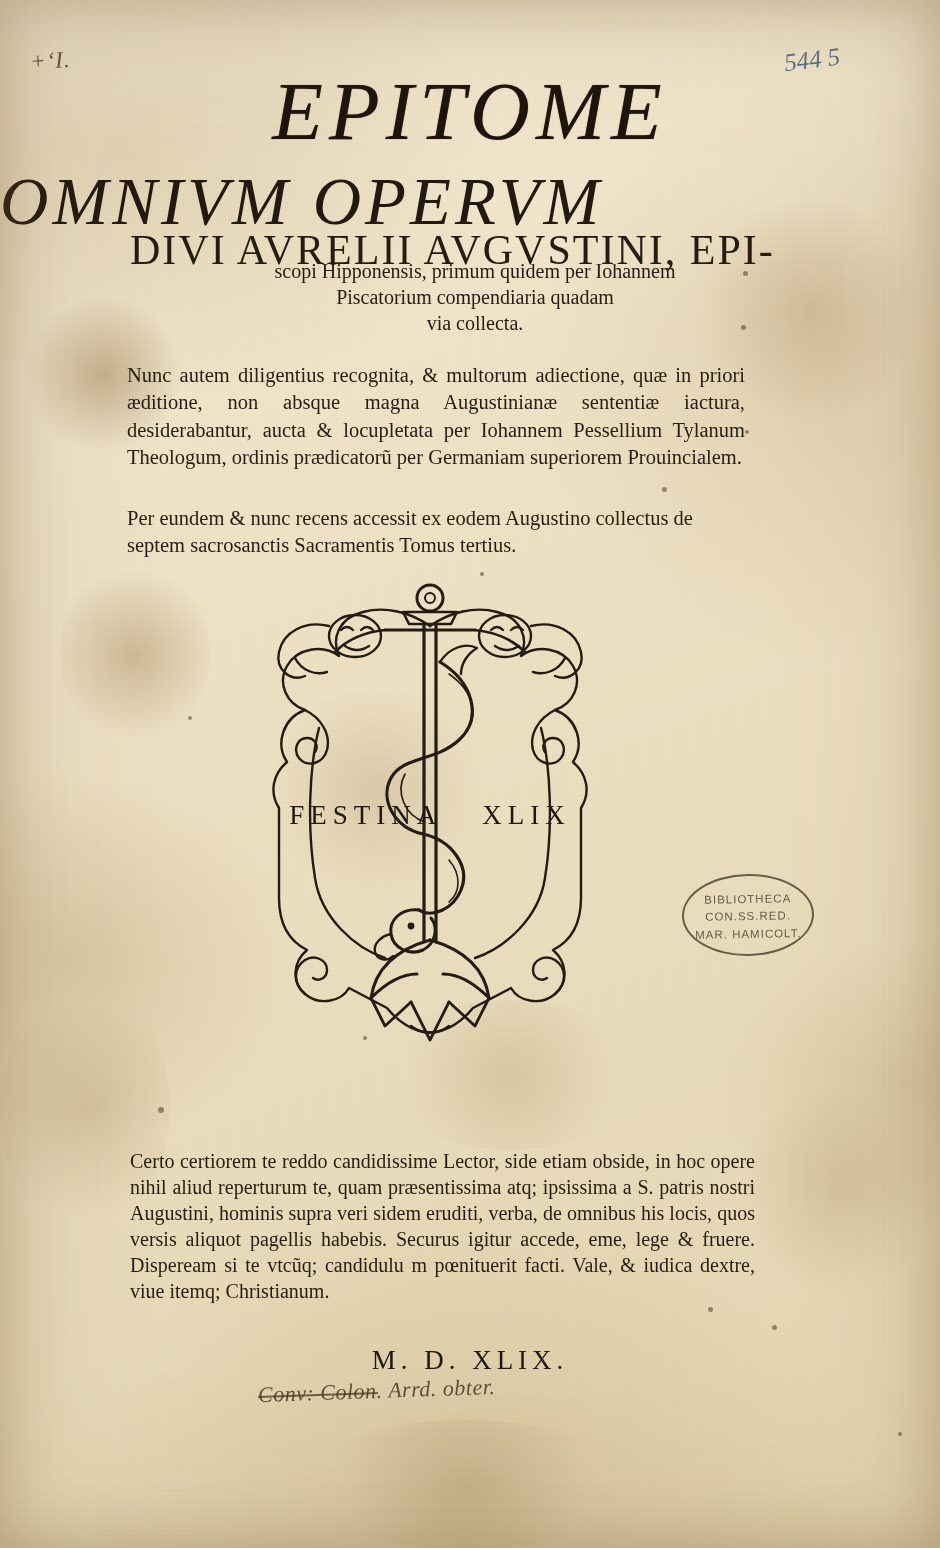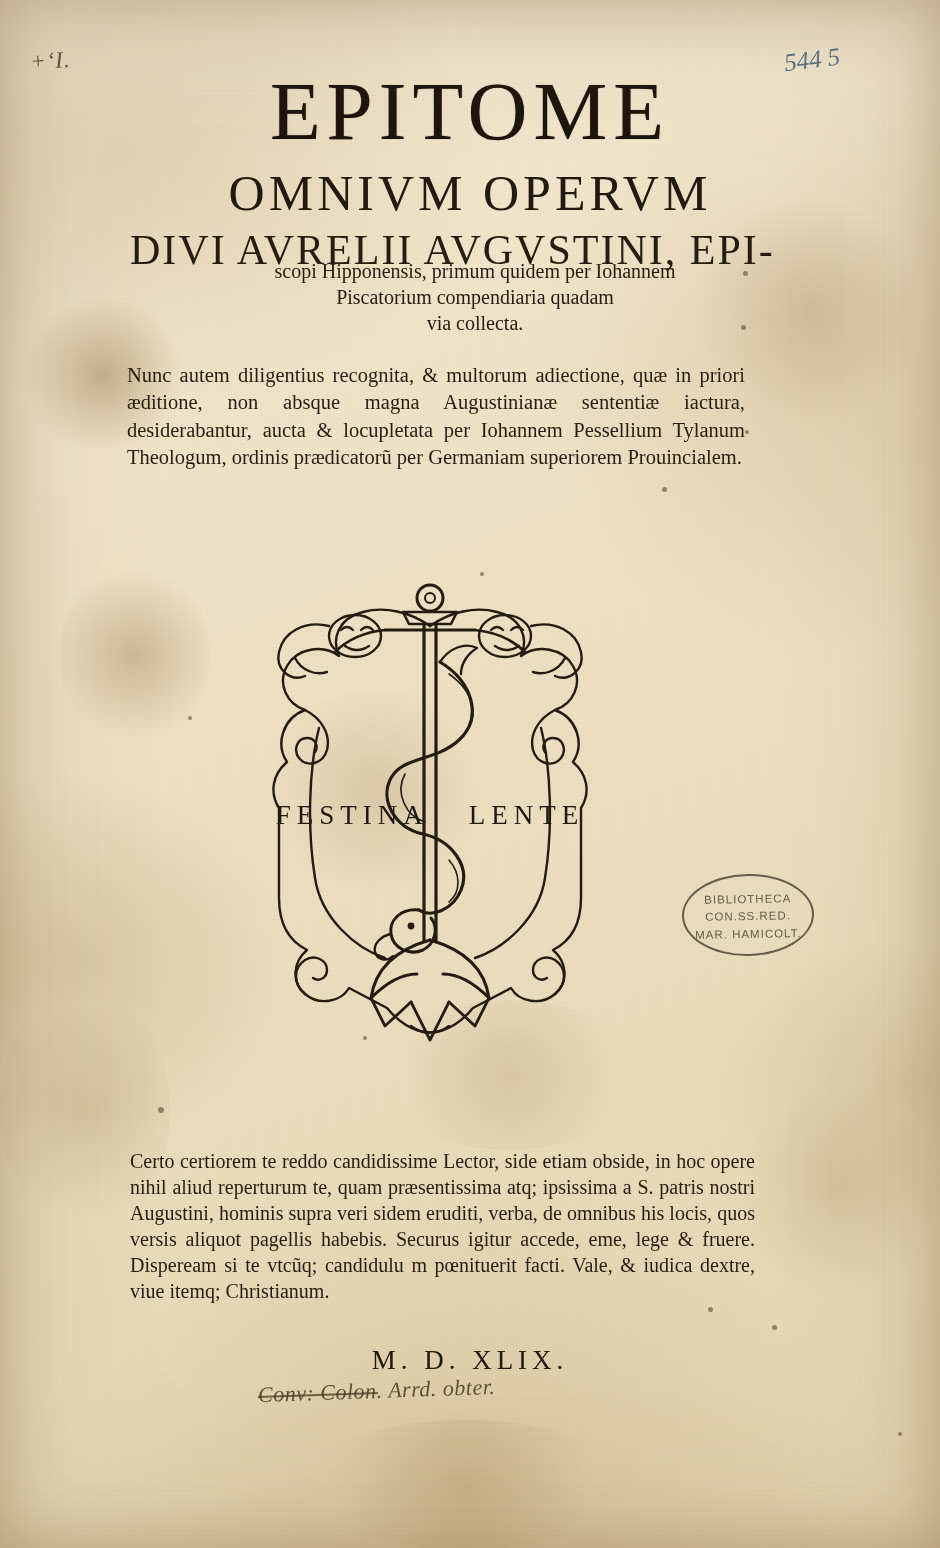--- a/index.html
+++ b/index.html
@@ -74,30 +74,32 @@
     position: absolute;
     left: 0; right: 0;
     top: 70px;
     text-align: center;
     font-size: 83px;
     letter-spacing: 6px;
     line-height: 1;
     font-family: "Liberation Serif", serif;
     color: #1d150d;
     text-shadow: 0 0 1px rgba(40,28,14,.55);
+    font-style: italic;
   }
   .ttl-2 {
     position: absolute;
     left: 0; right: 0;
     top: 168px;
-    text-align: center;
-    font-size: 50px;
+    text-align: left;
+    font-size: 67px;
     letter-spacing: 4px;
     line-height: 1;
     color: #221a10;
+    font-style: italic;
   }
   .ttl-3 {
     position: absolute;
     left: 130px;
     top: 228px;
     width: 700px;
     font-size: 42px;
     letter-spacing: 2px;
     line-height: 1.08;
     color: #251c12;
@@ -287,20 +289,21 @@
     <div class="ms" id="ms-topright">544 5</div>
 
     <div class="ttl-1">EPITOME</div>
     <div class="ttl-2">OMNIVM OPERVM</div>
     <div class="ttl-3">DIVI AVRELII AVGVSTINI, EPI-</div>
     <div class="ttl-4" style="white-space: pre-line;">scopi Hipponensis, primum quidem per Iohannem
 Piscatorium compendiaria quadam
 via collecta.</div>
 
     <div class="para" id="para-recognita">Nunc autem diligentius recognita, &amp; multorum adiectione, quæ in priori æditione, non absque magna Augustinianæ sententiæ iactura, desiderabantur, aucta &amp; locupletata per Iohannem Pessellium Tylanum Theologum, ordinis prædicatorũ per Germaniam superiorem Prouincialem.</div>
+    <div class="para" id="para-eundem">Per eundem &amp; nunc recens accessit ex eodem Augustino collectus de septem sacrosanctis Sacramentis Tomus tertius.</div>
 
     <div id="device">
       <svg width="390" height="500" viewBox="0 0 390 500" fill="none" xmlns="http://www.w3.org/2000/svg" aria-hidden="true">
         <g stroke="#241c12" fill="none" stroke-width="2.4" stroke-linecap="round" stroke-linejoin="round">
 
           <path d="M195 48 C 175 34, 150 28, 128 34 C 104 40, 96 60, 104 78 C 88 66, 62 70, 52 88
                    C 42 106, 52 126, 70 132 C 48 140, 40 166, 52 184 C 38 196, 34 214, 44 230
                    L 44 320 C 44 344, 52 362, 72 372 C 58 384, 56 404, 70 416 C 84 428, 106 424, 114 410
                    L 152 430 C 170 452, 196 462, 214 448"></path>
           <path d="M195 48 C 215 34, 240 28, 262 34 C 286 40, 294 60, 286 78 C 302 66, 328 70, 338 88
@@ -354,21 +357,21 @@
 
           <path d="M184 332 C 166 330, 154 342, 156 356 C 158 370, 174 378, 188 372
                    C 200 366, 204 350, 196 340" stroke-width="3"></path>
           <path d="M156 356 C 146 358, 138 366, 140 374 C 142 382, 152 384, 158 378" stroke-width="2.4"></path>
           <circle cx="176" cy="348" r="3.4" fill="#241c12" stroke="none"></circle>
 
           <path d="M205 84 C 214 70, 230 64, 242 70 C 232 76, 226 86, 226 96" stroke-width="2.4"></path>
         </g>
       </svg>
       <div class="motto">
-        <span class="left">FESTINA</span><span>LENTE</span>
+        <span class="left">FESTINA</span><span>XLIX</span>
       </div>
     </div>
 
     <div id="stamp">
       <div>BIBLIOTHECA</div>
       <div>CON.SS.RED.</div>
       <div>MAR. HAMICOLT.</div>
     </div>
 
     <div id="adlectorem-body">Certo certiorem te reddo candidissime Lector, side etiam obside, in hoc opere nihil aliud reperturum te, quam præsentissima atq; ipsissima a S. patris nostri Augustini, hominis supra veri sidem eruditi, verba, de omnibus his locis, quos versis aliquot pagellis habebis. Securus igitur accede, eme, lege &amp; fruere. Dispeream si te vtcũq; candidulu m pœnituerit facti. Vale, &amp; iudica dextre, viue itemq; Christianum.</div>

